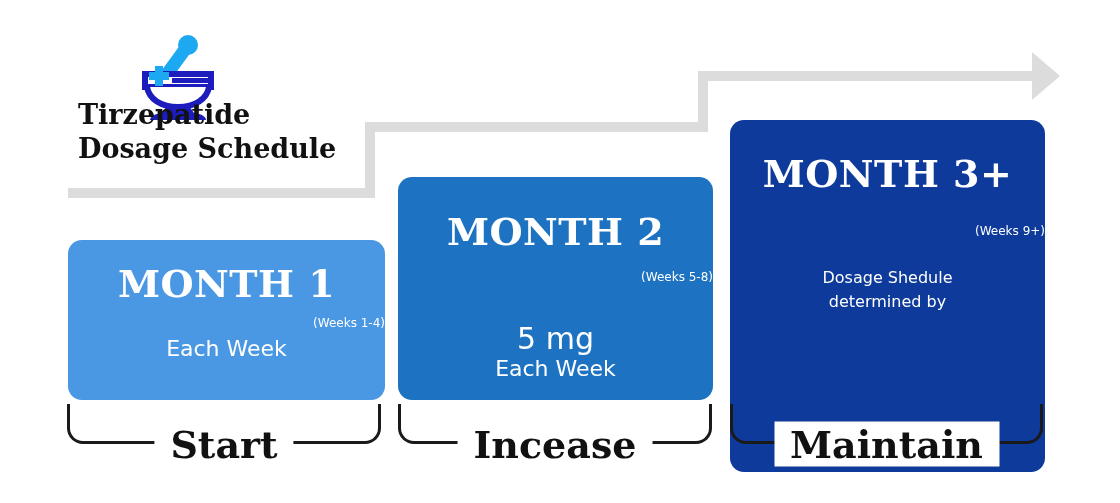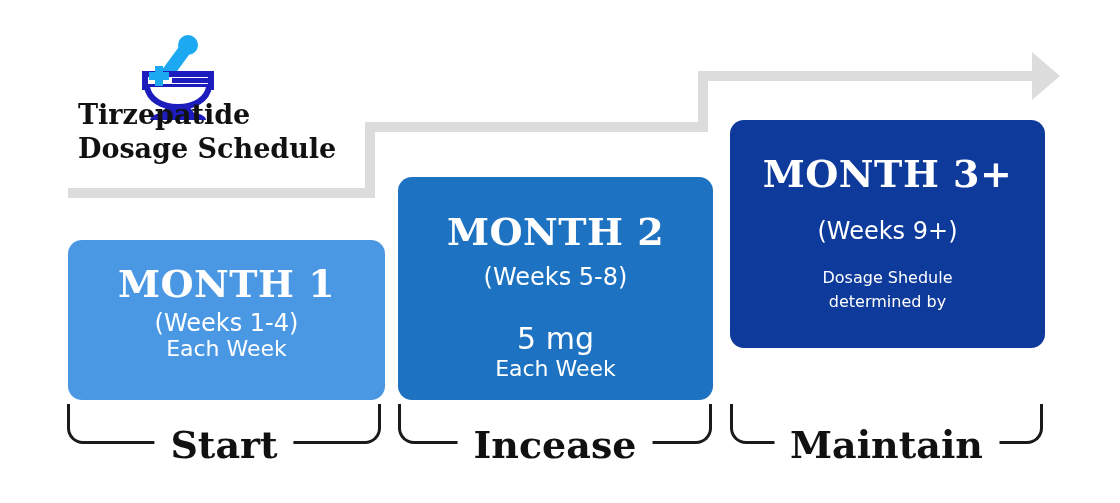--- a/index.html
+++ b/index.html
@@ -32,26 +32,26 @@
     border-bottom:24px solid transparent;
     border-left:28px solid var(--arrow,#dcdcdc);
   }
   
   .stage-box{
     position:absolute;border-radius:14px;color:var(--text-light,#ffffff);
     text-align:center;box-sizing:border-box;
   }
   .box-1{left:68px;top:240px;width:317px;height:160px;background:var(--box1,#4a98e3);padding-top:22px;}
   .box-2{left:398px;top:177px;width:315px;height:223px;background:var(--box2,#1d72c2);padding-top:33px;}
-  .box-3{left:730px;top:120px;width:315px;height:228px;background:var(--box3,#0d3a9b);padding-top:32px;}
+  .box-3{left:730px;top:120px;width:315px;height:352px;background:var(--box3,#0d3a9b);padding-top:32px;}
   .month-title{
     font-family:"DejaVu Serif",serif;font-weight:700;
     font-size:38px;line-height:44px;letter-spacing:0.5px;white-space:nowrap;
   }
-  .weeks{font-size:24px;line-height:26px;margin-top:4px;}
+  .weeks{font-size:12px;line-height:26px;margin-top:4px;text-align:right;}
   .box-2 .weeks{margin-top:10px;}
   .box-3 .weeks{margin-top:22px;}
   .dose{font-size:30px;line-height:34px;margin-top:4px;}
   .box-2 .dose{margin-top:32px;}
   .freq{font-size:22px;line-height:26px;}
   .note{font-size:16px;line-height:24px;margin-top:22px;}
   .note span{display:block;}
   
   .bracket{
     position:absolute;top:404px;height:40px;box-sizing:border-box;

